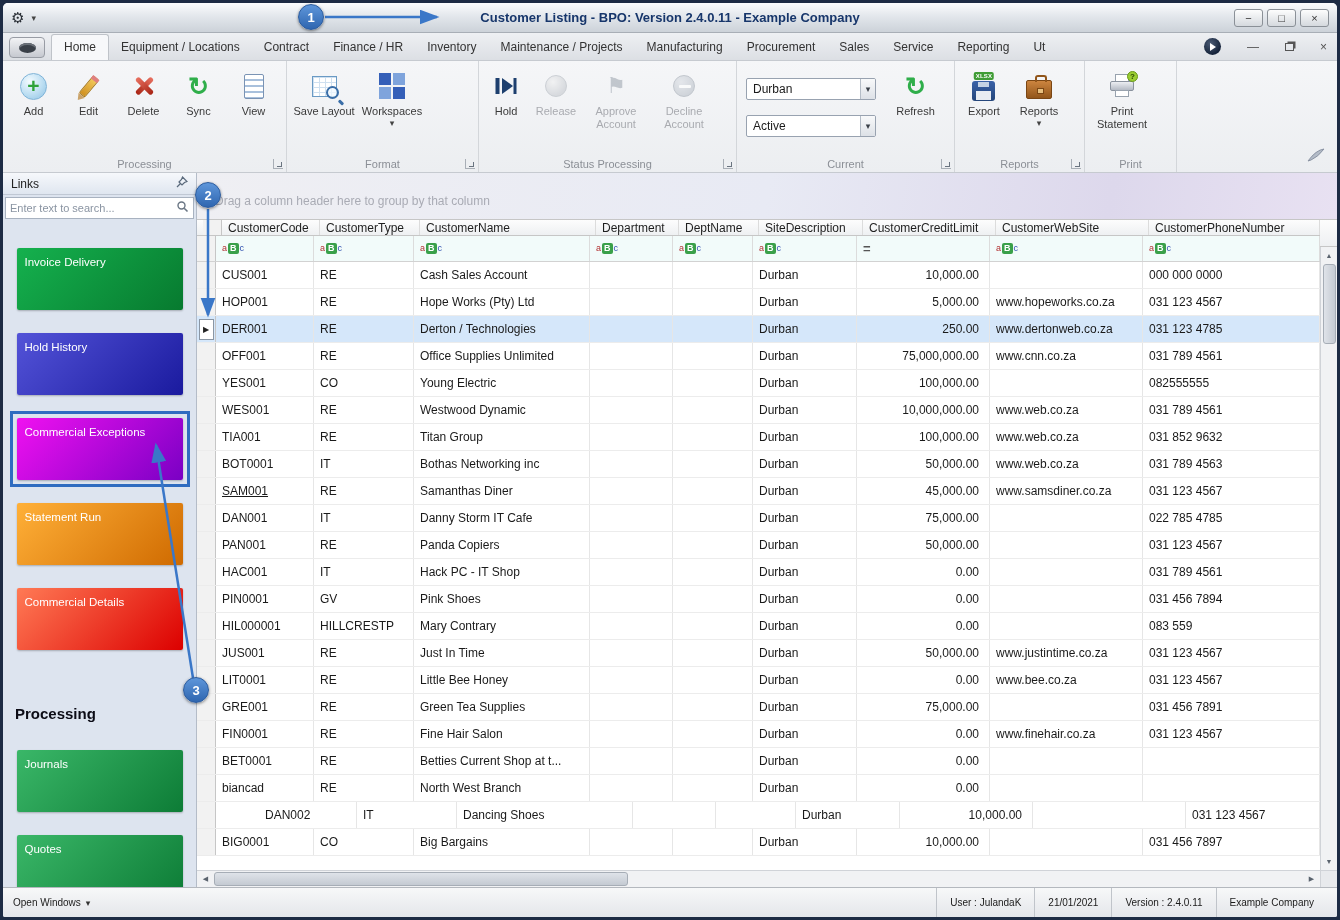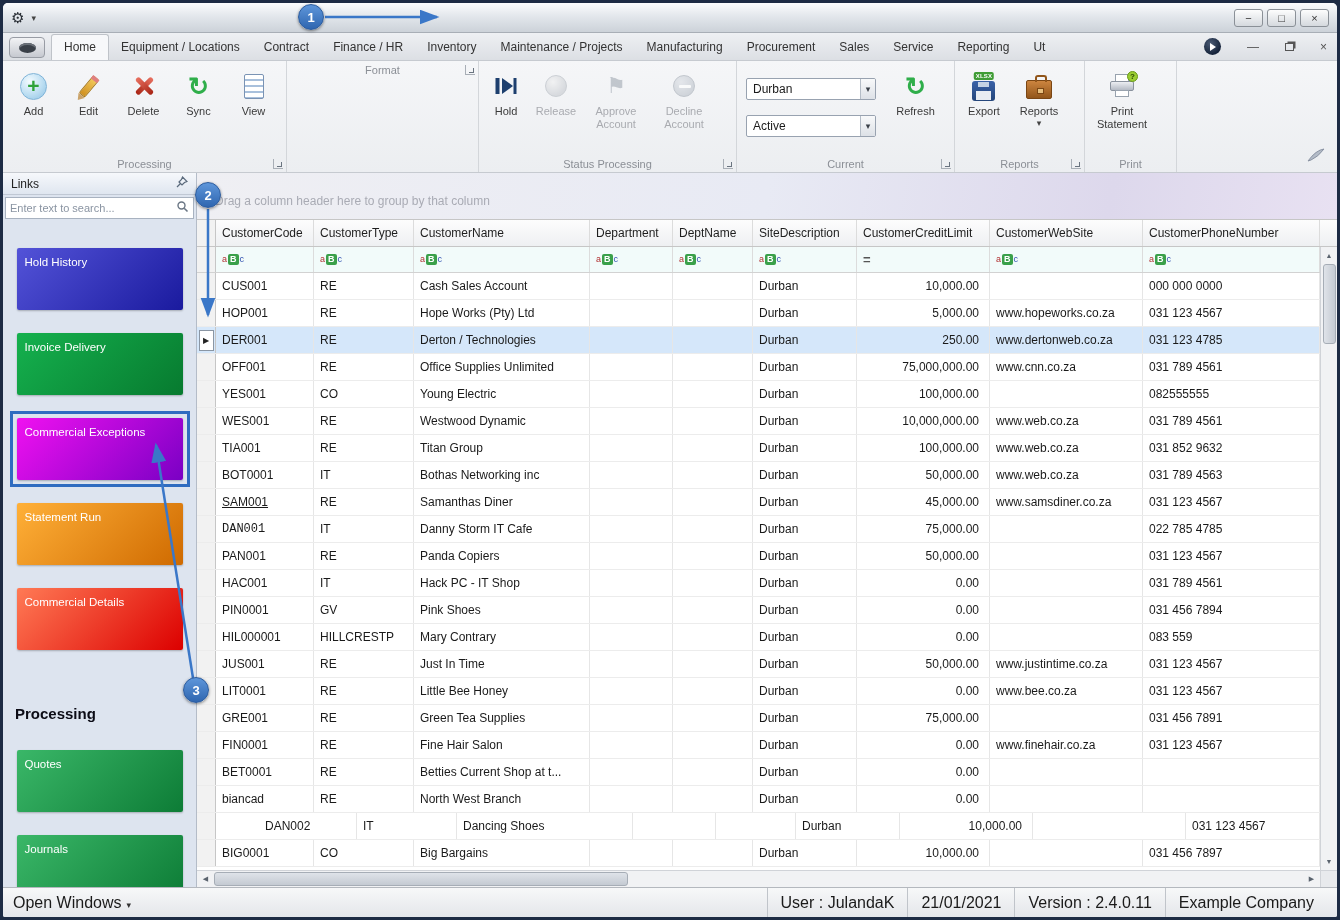--- a/index.html
+++ b/index.html
@@ -91,21 +91,21 @@
 .search input::placeholder{color:#8a94a2;}
 .sidebody{flex:1;overflow:hidden;padding-top:27px;}
 .slink{width:166px;height:62px;margin:0 auto 23px;border-radius:2px;color:#fff;font-size:11.5px;padding:7px 8px;line-height:1.3;box-shadow:0 1px 2px rgba(0,0,0,.25);}
 .slink-wrap{border:3px solid #2f6cc0;width:180px;margin:-7px auto 16px;padding:4px;}
 .slink-wrap .slink{width:100%;margin:0;}
 .section-header{font-size:15px;font-weight:bold;color:#0c0c16;padding:0 12px;margin:55px 0 25px;height:20px;}
 
 .gridarea{flex:1;display:flex;flex-direction:column;min-width:0;background:#fff;}
 .grouppanel{height:46px;background:linear-gradient(100deg,#efeff3,#e8eaf4 50%,#ddd8ec 80%,#e8e1f2);display:flex;align-items:center;padding:10px 0 0 18px;font-size:12px;color:#a9abb4;flex:none;}
 .gridscroll{flex:1;display:flex;flex-direction:column;position:relative;min-height:0;padding-right:17px;background:#fafafa;}
-.gheader{height:28px;display:flex;background:linear-gradient(#fdfdfd,#eef0f2);border-top:1px solid #c6c6c6;border-bottom:1px solid #c6c6c6;flex:none;}
+.gheader{height:17px;display:flex;background:linear-gradient(#fdfdfd,#eef0f2);border-top:1px solid #c6c6c6;border-bottom:1px solid #c6c6c6;flex:none;padding-left:6px;}
 .gcell{border-right:1px solid #dcdcdc;padding:0 6px;display:flex;align-items:center;font-size:12px;color:#222;overflow:hidden;white-space:nowrap;}
 .gheader .gcell{color:#1e1e1e;}
 .indicator{width:19px;background:#f2f2f2;border-right:1px solid #c6c6c6;flex:none;padding:0;justify-content:center;}
 .gfilter{height:26px;display:flex;background:#f2fbfa;border-bottom:1px solid #d2d2d2;flex:none;}
 .abc{display:flex;align-items:baseline;gap:1px;font-size:9px;line-height:1;}
 .abc .fa{color:#b03030;font-style:normal;}
 .abc .fb{background:#3aa04a;color:#fff;padding:1px 2px;border-radius:2px;font-weight:bold;font-style:normal;}
 .abc .fc{color:#3050b0;font-style:normal;}
 .eq{font-size:13px;color:#555;font-weight:bold;}
 .gbody{flex:1;background:#fff;overflow:hidden;}
@@ -123,40 +123,41 @@
 .sarrow.down::before{content:"\25BC";font-size:7px;}
 .sarrow.left::before{content:"\25C0";font-size:7px;}
 .sarrow.right::before{content:"\25B6";font-size:7px;}
 .vthumb{width:13px;height:80px;background:linear-gradient(90deg,#dfe3e9,#c4cad2);border:1px solid #a6adb6;border-radius:3px;flex:none;}
 .vfill{flex:1;}
 .hscroll{height:17px;background:#f1f2f4;border-top:1px solid #d0d3d8;display:flex;align-items:center;flex:none;}
 .htrack{flex:1;height:100%;position:relative;}
 .hthumb{position:absolute;left:0;top:1px;bottom:1px;width:38%;background:linear-gradient(#dfe3e9,#c4cad2);border:1px solid #a6adb6;border-radius:3px;}
 .hcorner{width:17px;height:100%;background:#e8eaed;border-left:1px solid #d0d3d8;flex:none;}
 
-.statusbar{height:30px;background:linear-gradient(#f7f8f9,#e4e6ea);border-top:1px solid #b4b8be;display:flex;align-items:center;padding:0 10px;font-size:16px;color:#1a1a1a;flex:none;}
+.statusbar{height:30px;background:linear-gradient(#f7f8f9,#e4e6ea);border-top:1px solid #b4b8be;display:flex;align-items:center;padding:0 10px;font-size:10px;color:#1a1a1a;flex:none;}
 .openwin{display:flex;align-items:center;gap:5px;}
 .caret-down::before{content:"\25BE";font-size:9px;color:#333;}
 .sb-right{margin-left:auto;display:flex;align-self:stretch;align-items:stretch;}
 .sb-item{padding:0 13px;border-left:1px solid #c0c4ca;display:flex;align-items:center;}
 
 .overlay{position:absolute;inset:0;pointer-events:none;z-index:50;}
 .overlay svg{position:absolute;left:0;top:0;}
 .callout{position:absolute;width:26px;height:26px;border-radius:50%;background:linear-gradient(#5e96da,#2f66b0);border:1px solid #2a5a9c;color:#fff;font-weight:bold;font-size:13px;display:flex;align-items:center;justify-content:center;box-shadow:0 1px 3px rgba(0,0,0,.45);}
 </style>
 </head>
 <body>
 
 <div class="window">
 
   <div class="titlebar">
     <div class="qat">
       <span class="app-glyph">⚙</span>
       <span class="qat-caret">▾</span>
     </div>
+    <div class="title">Customer Listing - BPO: Version 2.4.0.11 - Example Company</div>
     <div class="winbtns">
       <span class="winbtn">−</span>
       <span class="winbtn">□</span>
       <span class="winbtn">×</span>
     </div>
   </div>
 
   <div class="tabrow">
     <div class="appbtn">
         <span class="logo-blob"></span>
@@ -222,20 +223,35 @@
           <span class="rlabel">View</span>
         </div>
       </div>
       <div class="rgrouplabel">
           <span>Processing</span>
           <span class="launcher"></span>
         </div>
     </div>
 
     <div class="rgroup" style="width:192px">
+      <div class="rbuttons">
+        <div class="rbtn wide">
+          <span class="ricon">
+              <span class="i-gridmag"></span>
+            </span>
+          <span class="rlabel">Save Layout</span>
+        </div>
+        <div class="rbtn wide">
+          <span class="ricon">
+              <span class="i-squares"></span>
+            </span>
+          <span class="rlabel">Workspaces</span>
+          <span class="ddcaret"></span>
+        </div>
+      </div>
       <div class="rgrouplabel">
           <span>Format</span>
           <span class="launcher"></span>
         </div>
     </div>
 
     <div class="rgroup" style="width:258px">
       <div class="rbuttons">
         <div class="rbtn" style="width:48px">
           <span class="ricon">
@@ -360,32 +376,32 @@
       </div>
       <div class="search">
         <input placeholder="Enter text to search..." style="">
         <span><svg width="13" height="13" viewBox="0 0 13 13">
               <circle cx="5.5" cy="5.5" r="3.5" fill="none" stroke="#6a7684" stroke-width="1.4"></circle>
               <line x1="8.2" y1="8.2" x2="11.5" y2="11.5" stroke="#6a7684" stroke-width="1.6"></line>
             </svg></span>
       </div>
       <div class="sidebody">
         <div id="sidelinks">
+            <div class="slink" style="background: linear-gradient(135deg, rgb(21, 177, 78), rgb(7, 122, 47));">Invoice Delivery</div>
             <div class="slink" style="background: linear-gradient(135deg, rgb(83, 83, 216), rgb(26, 26, 158));">Hold History</div>
-            <div class="slink" style="background: linear-gradient(135deg, rgb(21, 177, 78), rgb(7, 122, 47));">Invoice Delivery</div>
             <div class="slink-wrap">
               <div class="slink" style="background: linear-gradient(135deg, rgb(240, 17, 240), rgb(122, 0, 196));">Commercial Exceptions</div>
             </div>
             <div class="slink" style="background: linear-gradient(135deg, rgb(255, 176, 56), rgb(207, 106, 0));">Statement Run</div>
             <div class="slink" style="background: linear-gradient(135deg, rgb(255, 122, 85), rgb(220, 0, 0));">Commercial Details</div>
           </div>
         <div class="section-header">Processing</div>
         <div id="sidelinks2">
+            <div class="slink" style="background: linear-gradient(135deg, rgb(58, 183, 104), rgb(13, 124, 54));">Journals</div>
             <div class="slink" style="background: linear-gradient(135deg, rgb(58, 183, 104), rgb(13, 124, 54));">Quotes</div>
-            <div class="slink" style="background: linear-gradient(135deg, rgb(58, 183, 104), rgb(13, 124, 54));">Journals</div>
           </div>
       </div>
     </div>
 
     <div class="gridarea">
       <div class="grouppanel">
           <span>Drag a column header here to group by that column</span>
         </div>
       <div class="gridscroll">
         <div id="ghead" class="gheader">
@@ -568,21 +584,21 @@
               <span class="gcell" style="width: 176px; flex: 0 0 auto;">Samanthas Diner</span>
               <span class="gcell" style="width: 83px; flex: 0 0 auto;"></span>
               <span class="gcell" style="width: 80px; flex: 0 0 auto;"></span>
               <span class="gcell" style="width: 104px; flex: 0 0 auto;">Durban</span>
               <span class="gcell num" style="width: 133px; flex: 0 0 auto;">45,000.00</span>
               <span class="gcell" style="width: 153px; flex: 0 0 auto;">www.samsdiner.co.za</span>
               <span class="gcell" style="flex: 1 1 0%; min-width: 0px;">031 123 4567</span>
             </div>
             <div class="grow">
               <span class="gcell indicator"></span>
-              <span class="gcell" style="width: 98px; flex: 0 0 auto; font-family: Liberation Mono, monospace;">DAN001</span>
+              <span class="gcell" style="width: 98px; flex: 0 0 auto;">DAN001</span>
               <span class="gcell" style="width: 100px; flex: 0 0 auto;">IT</span>
               <span class="gcell" style="width: 176px; flex: 0 0 auto;">Danny Storm IT Cafe</span>
               <span class="gcell" style="width: 83px; flex: 0 0 auto;"></span>
               <span class="gcell" style="width: 80px; flex: 0 0 auto;"></span>
               <span class="gcell" style="width: 104px; flex: 0 0 auto;">Durban</span>
               <span class="gcell num" style="width: 133px; flex: 0 0 auto;">75,000.00</span>
               <span class="gcell" style="width: 153px; flex: 0 0 auto;"></span>
               <span class="gcell" style="flex: 1 1 0%; min-width: 0px;">022 785 4785</span>
             </div>
             <div class="grow">

